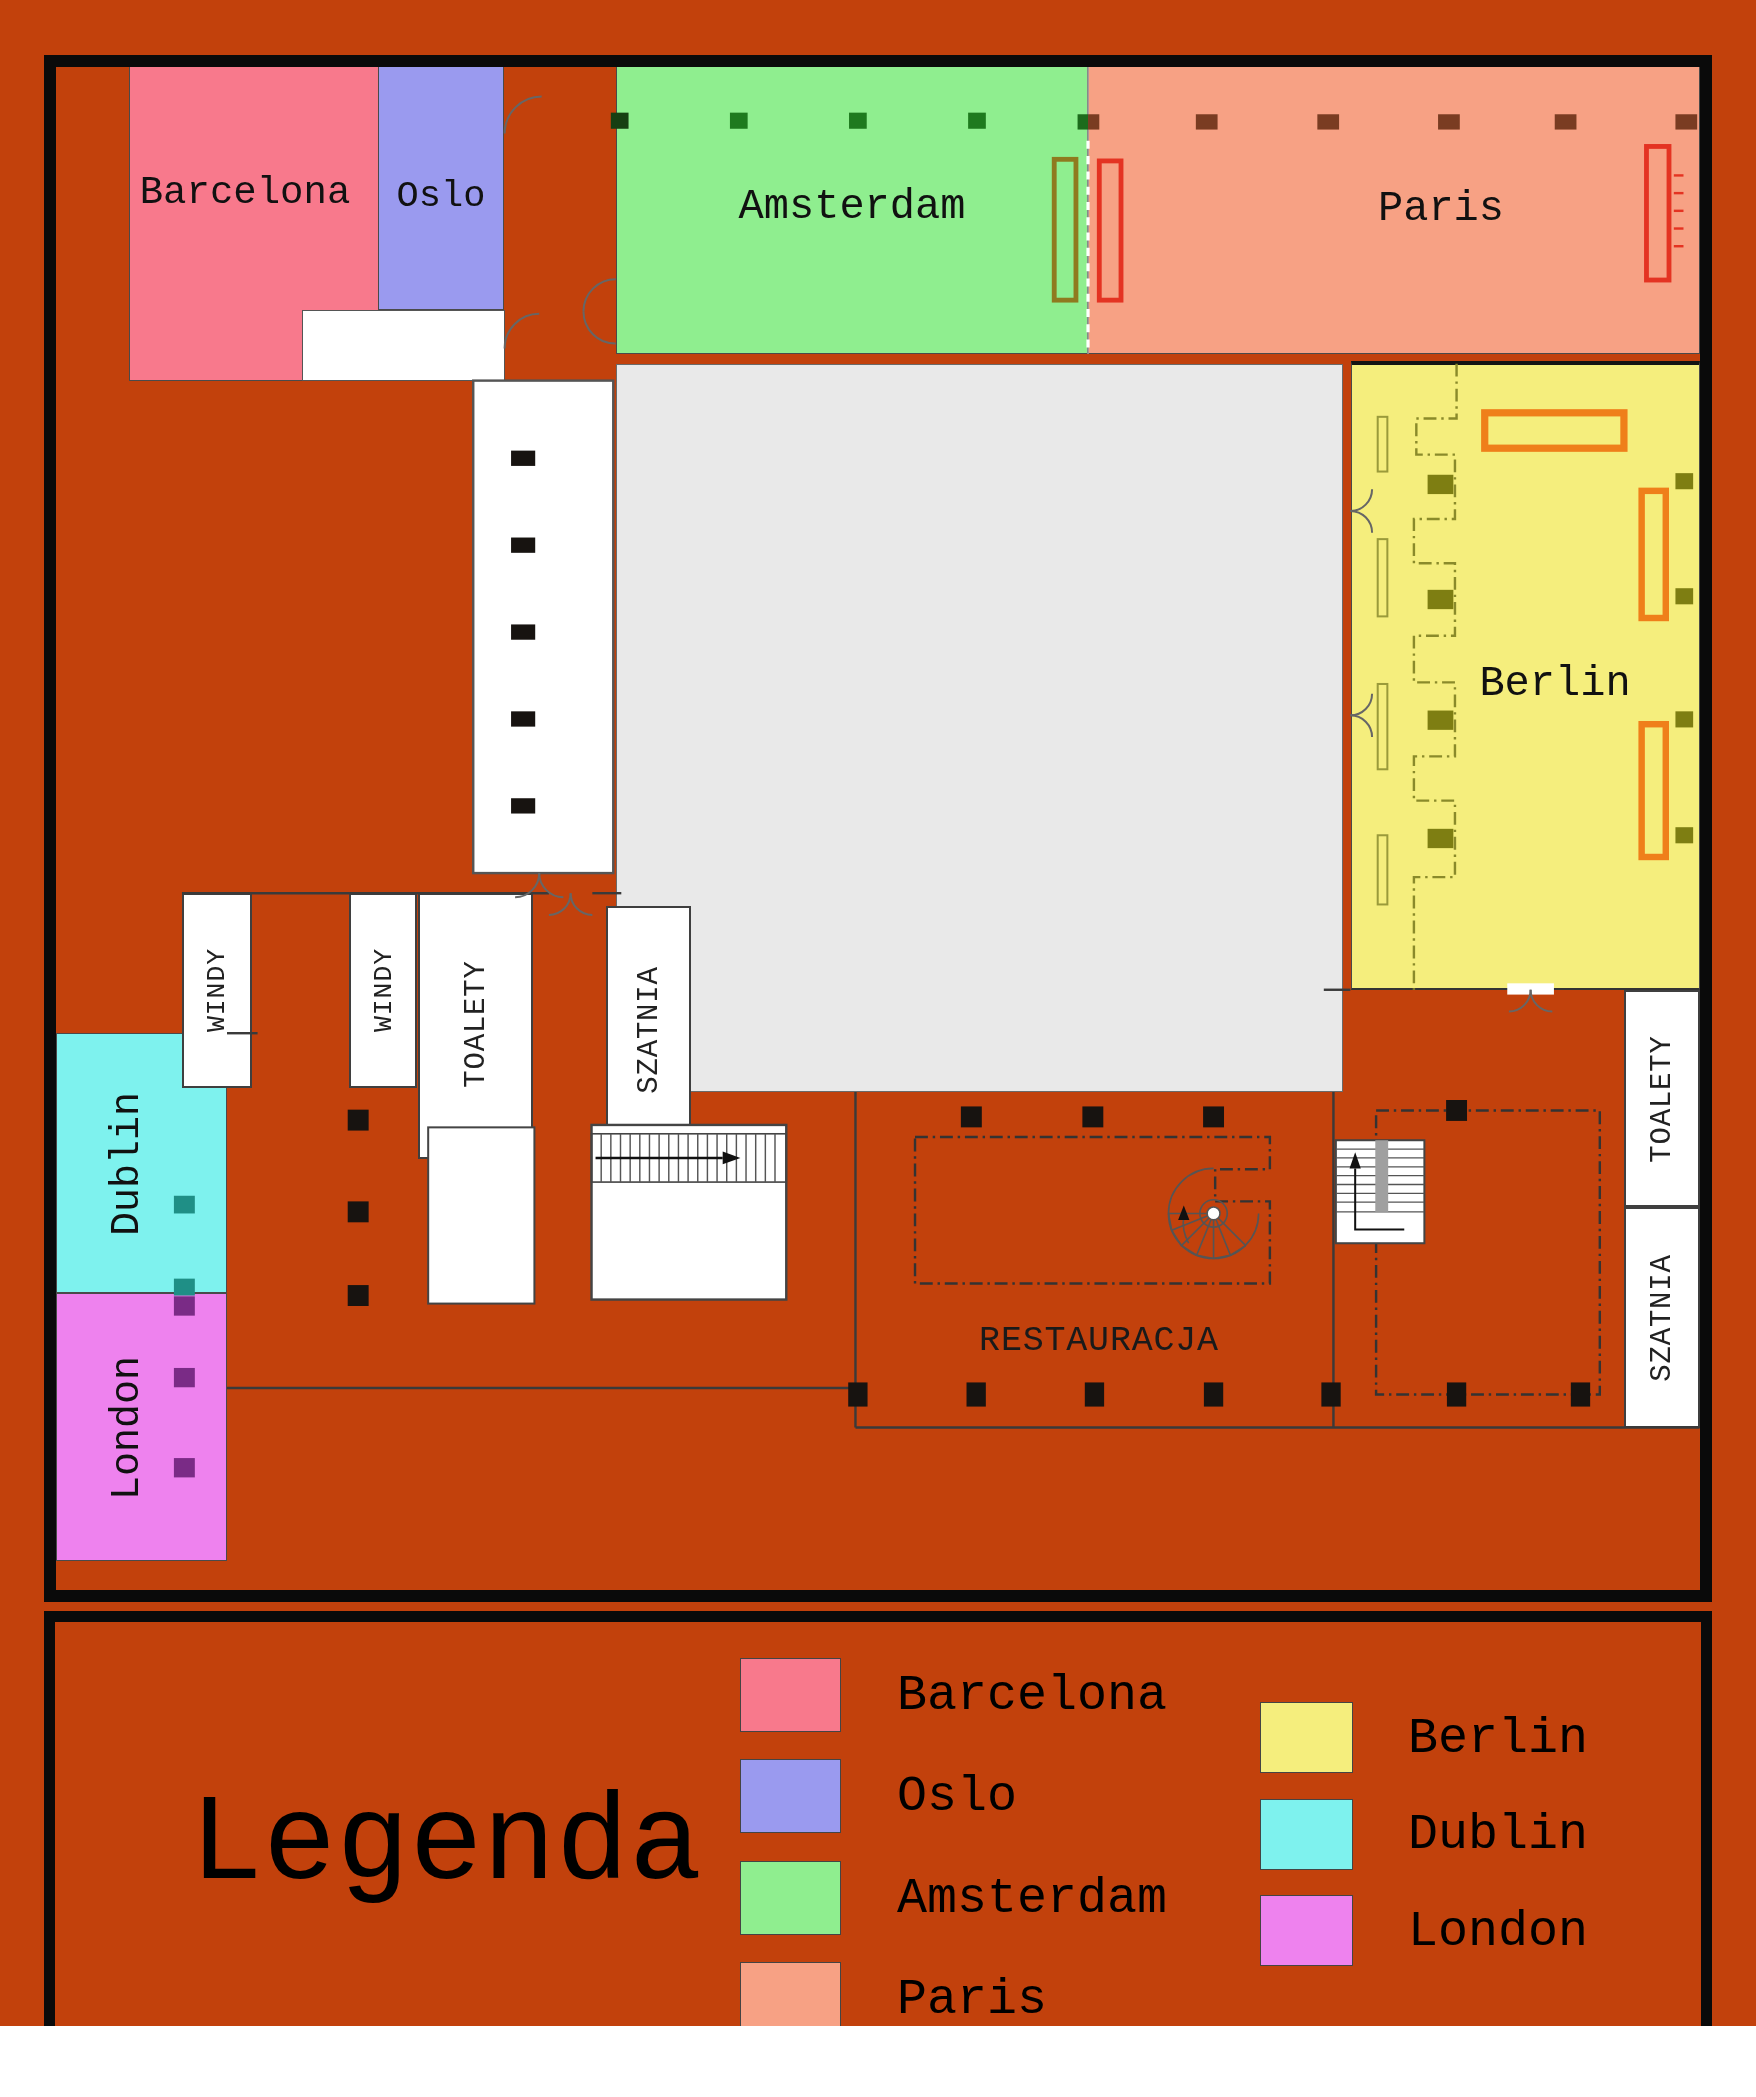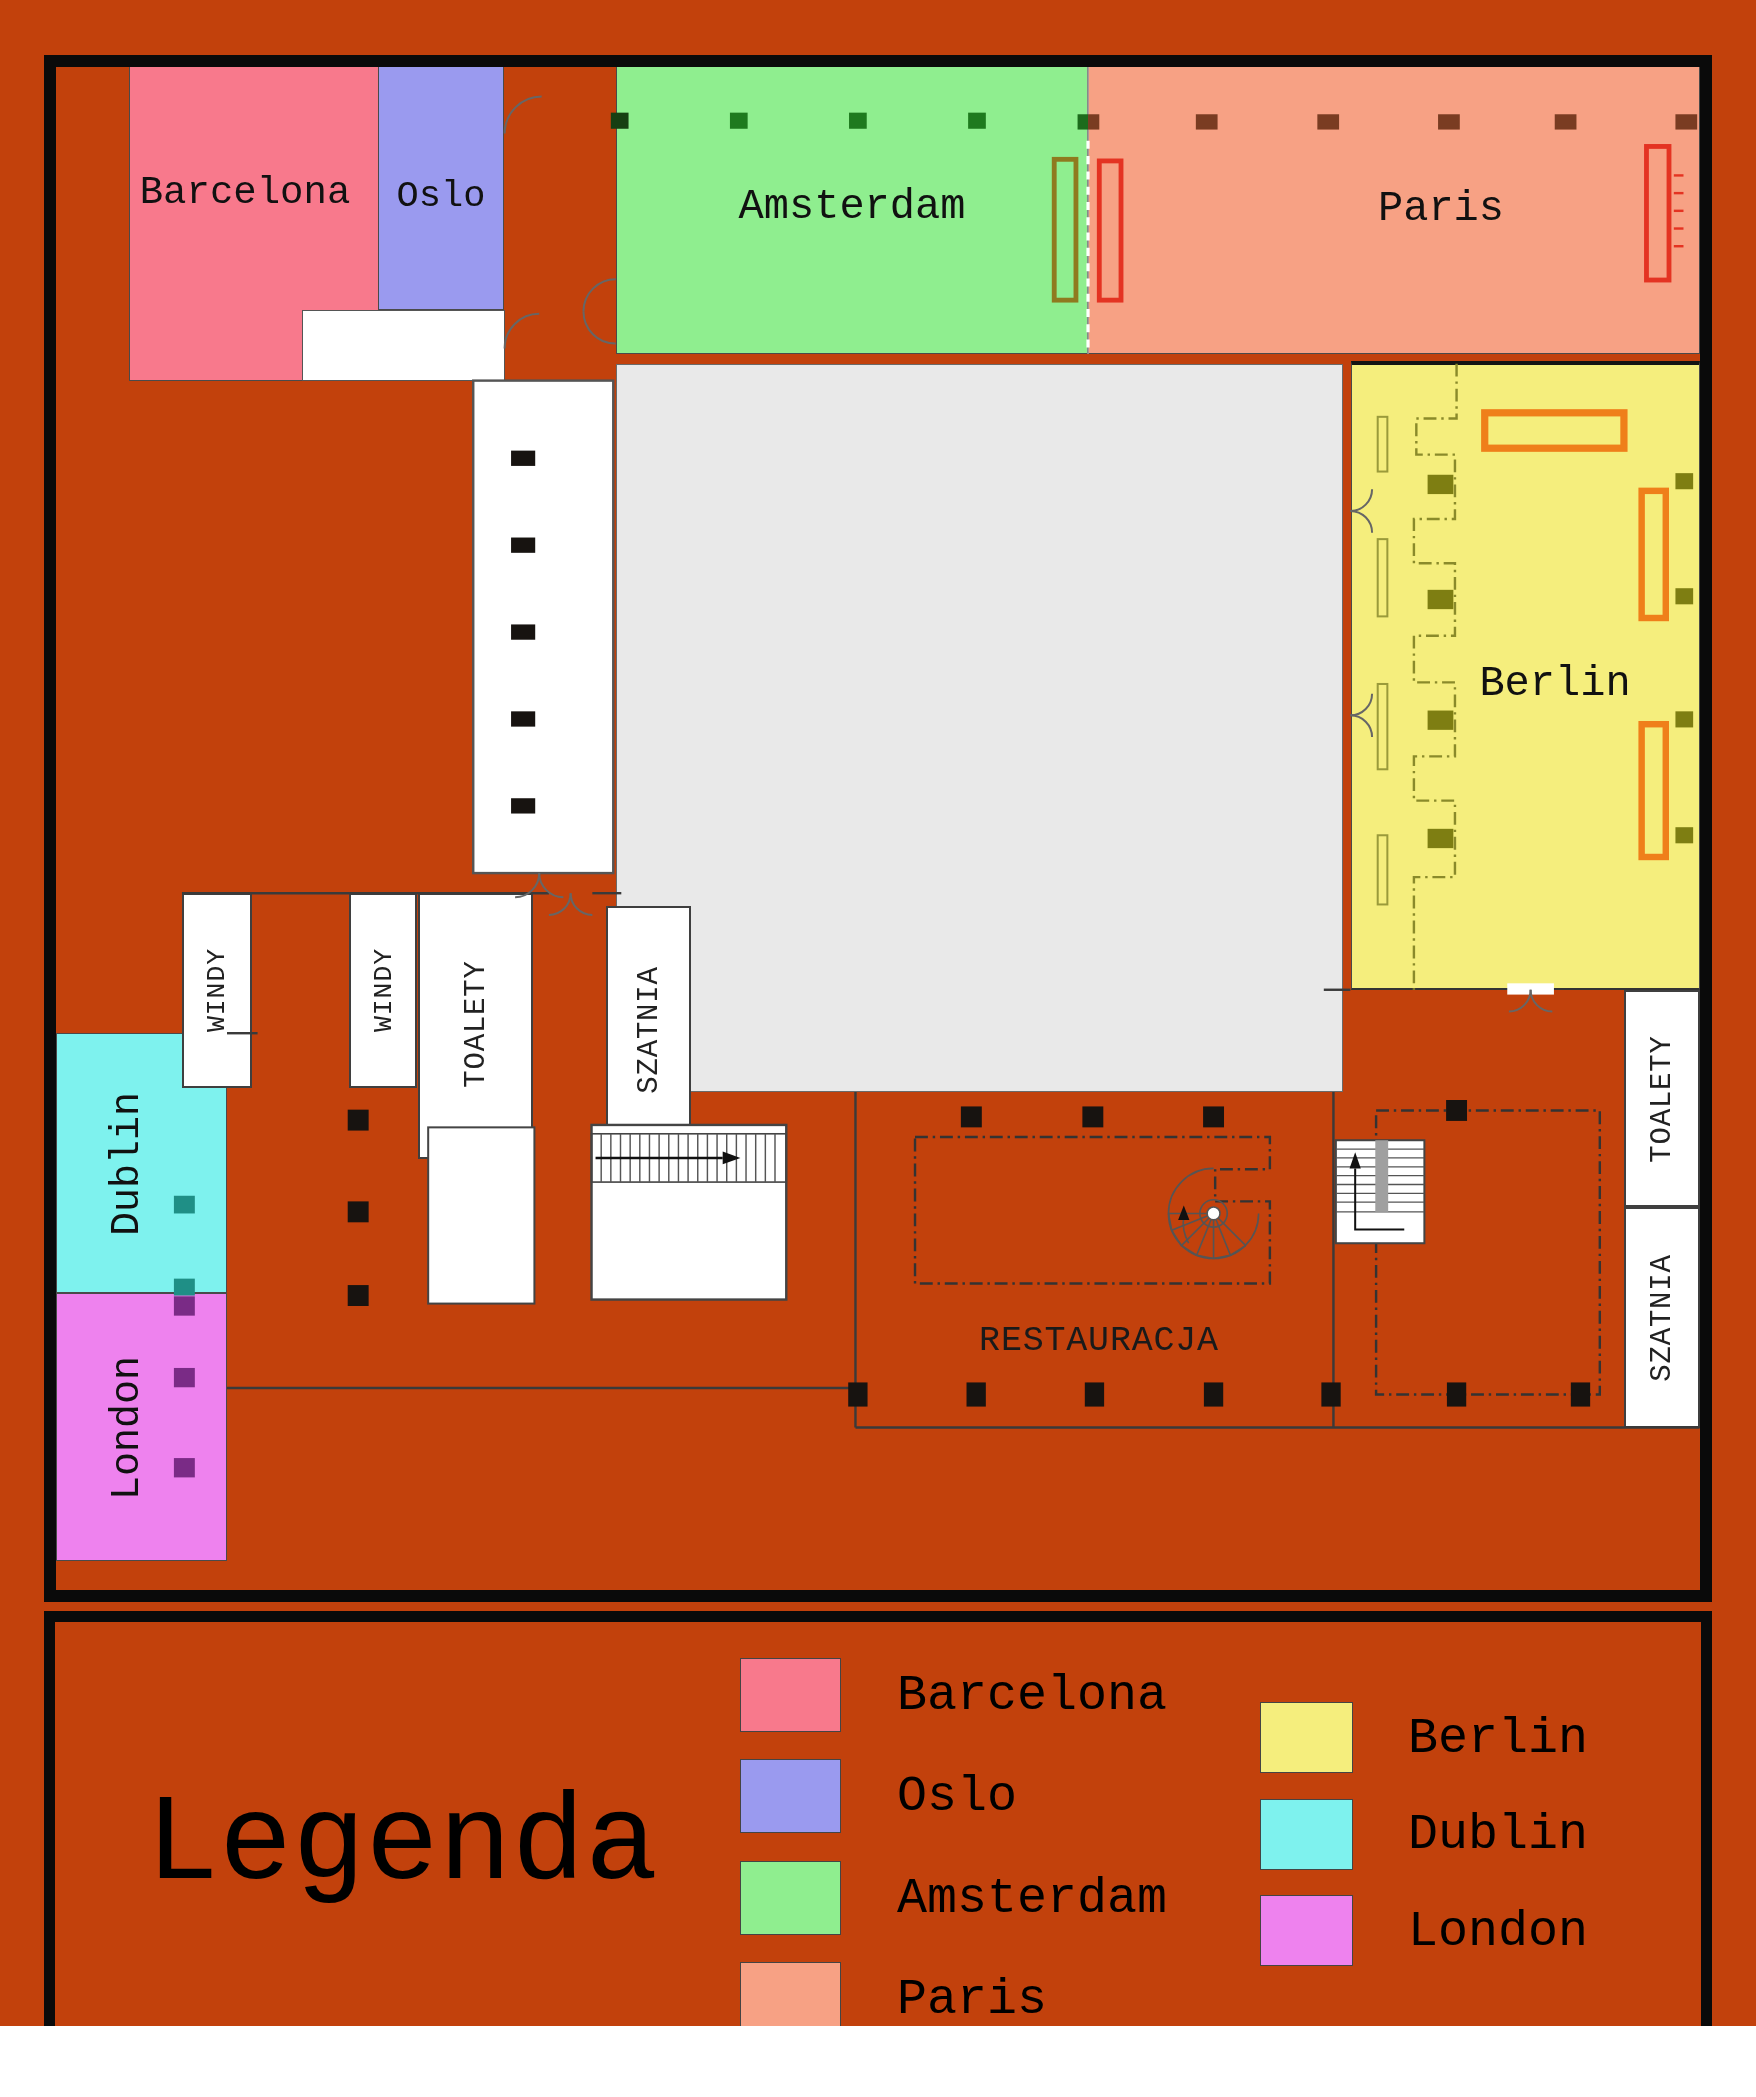--- a/index.html
+++ b/index.html
@@ -14,21 +14,21 @@
   .svcbox{position:absolute;background:#ffffff;border:2.4px solid #3f3f3f;box-sizing:border-box;z-index:3;}
   
   #linework{position:absolute;left:0;top:0;z-index:4;pointer-events:none;}
   
   .lbl{position:absolute;color:#111;white-space:nowrap;z-index:5;transform:translate(-50%,-50%);}
   .lbl.vert{transform:translate(-50%,-50%) rotate(-90deg);}
   .room-lbl{font-size:40px;}
   .svc-lbl{font-size:27px;letter-spacing:0.8px;color:#222;}
   .rest-lbl{font-size:35px;letter-spacing:0.8px;color:#1a1a1a;}
   
-  .legend-title{position:absolute;font-size:122px;color:#000;transform:translate(-50%,-50%);z-index:5;}
+  .legend-title{position:absolute;font-size:122px;color:#000;transform:translate(-50%,-50%);z-index:5;margin-left:44px;}
   .swatch{position:absolute;border:1.6px solid #444;box-sizing:border-box;z-index:5;}
   .legend-lbl{position:absolute;font-size:50px;color:#000;transform:translate(0,-50%);white-space:nowrap;z-index:5;}
 </style>
 </head>
 <body>
 
 <div id="canvas">
 
   <div class="room" style="left: 129px; top: 66px; width: 250px; height: 315px; background-color: rgb(248, 121, 140);"></div>
   <div class="room" style="left: 378px; top: 66px; width: 126px; height: 244px; background-color: rgb(154, 154, 239);"></div>

